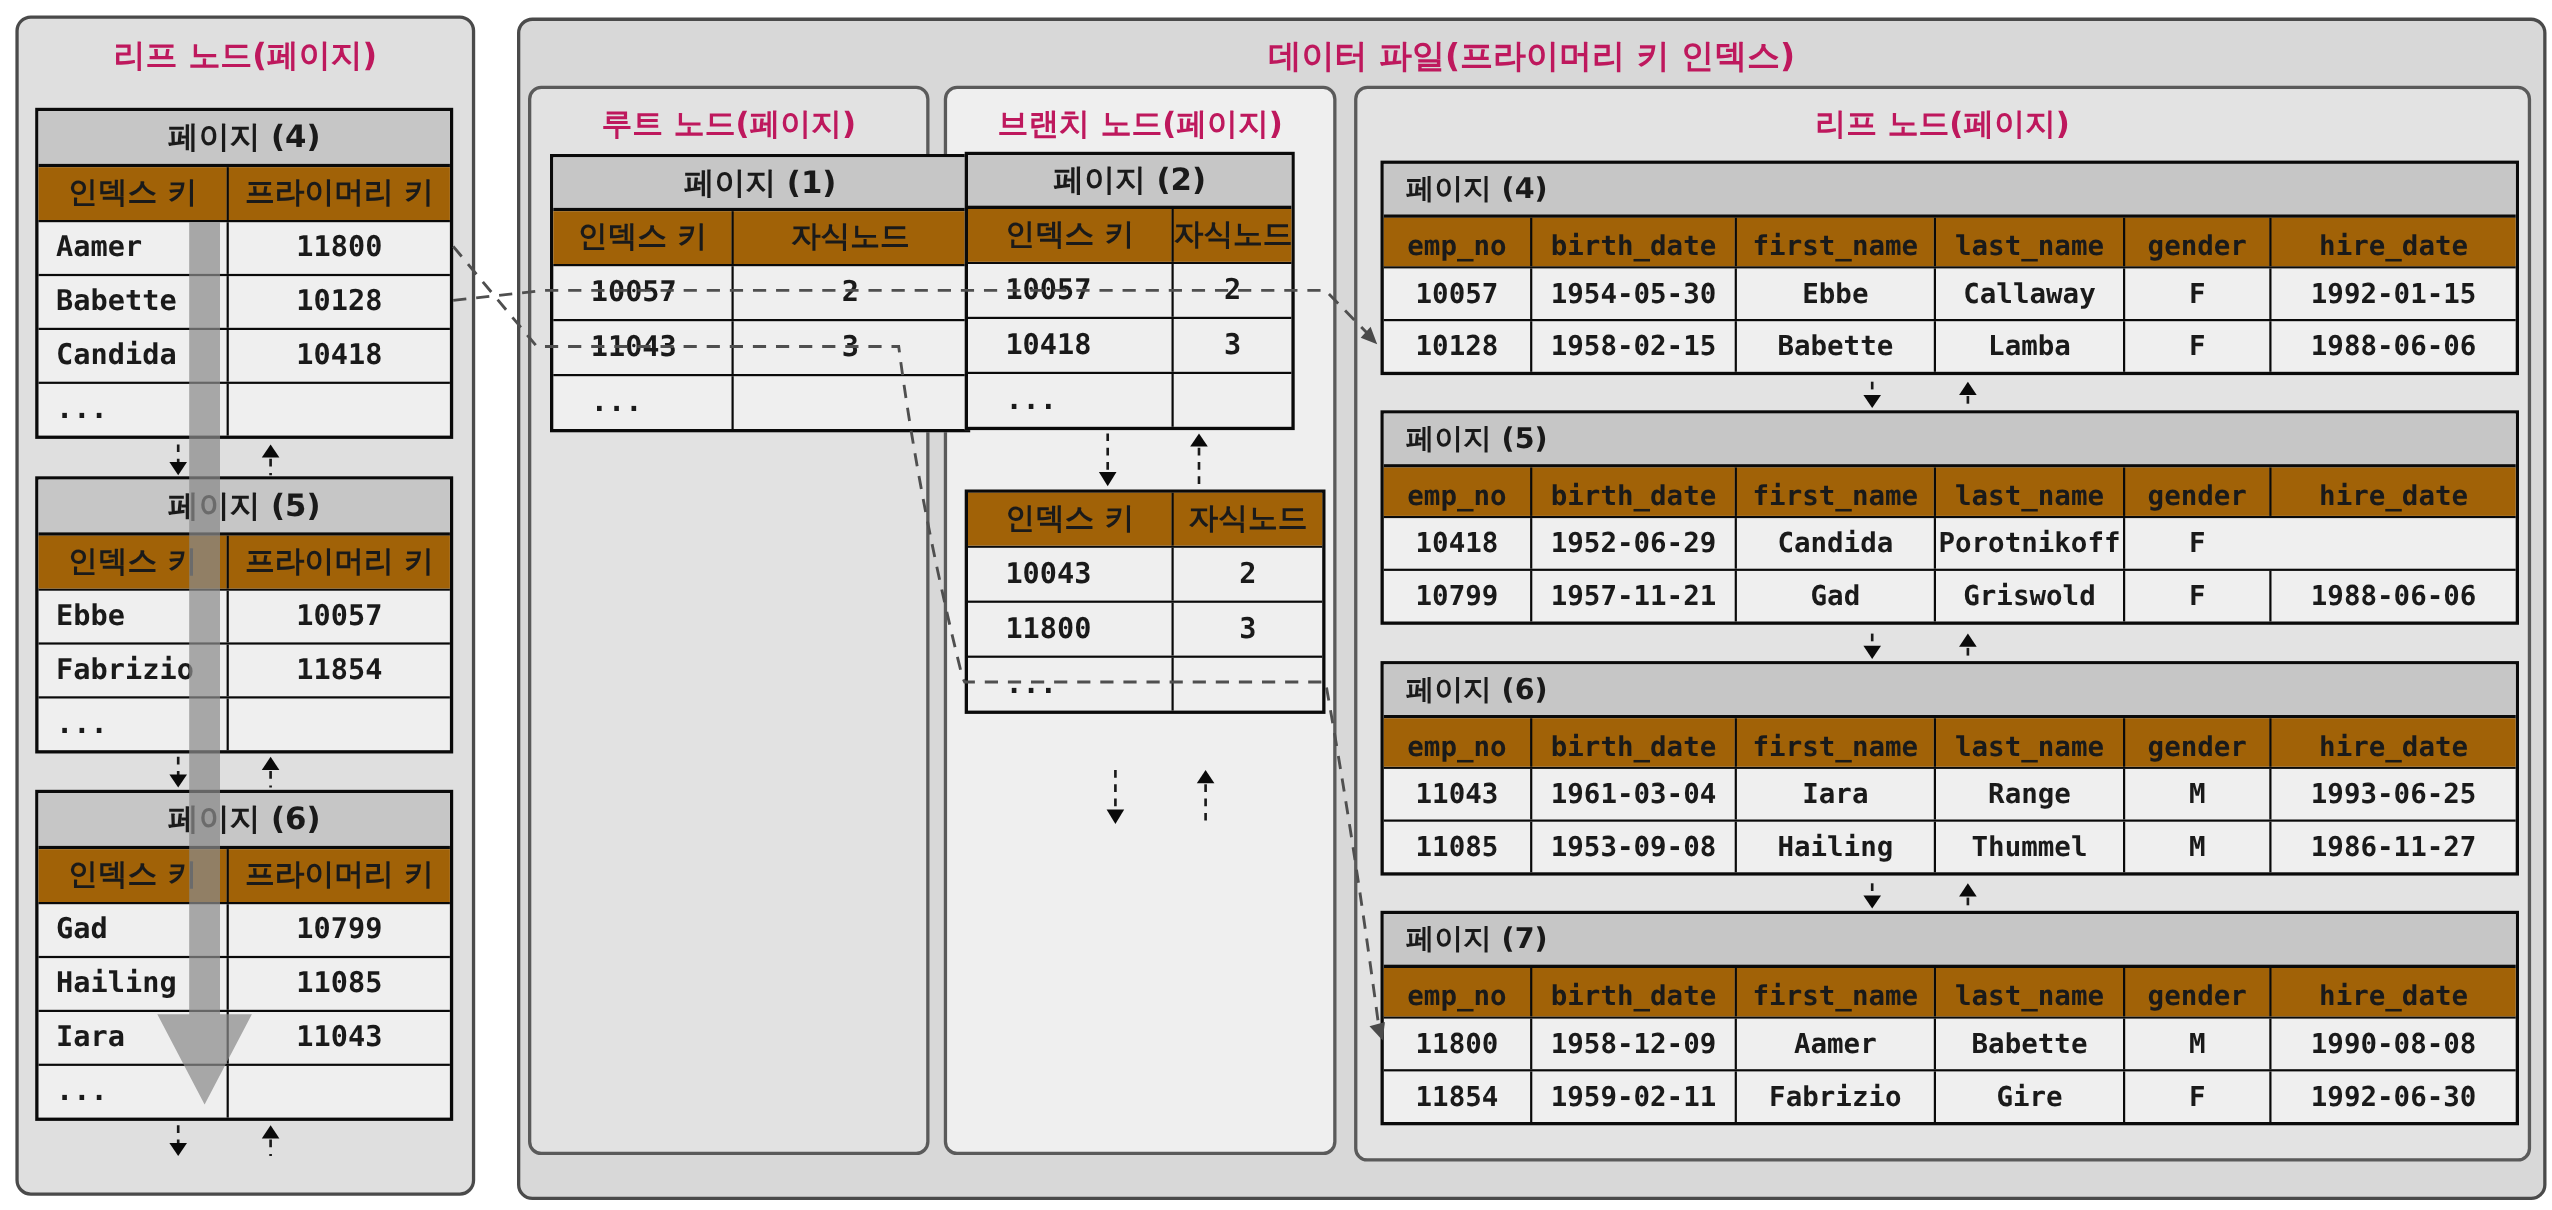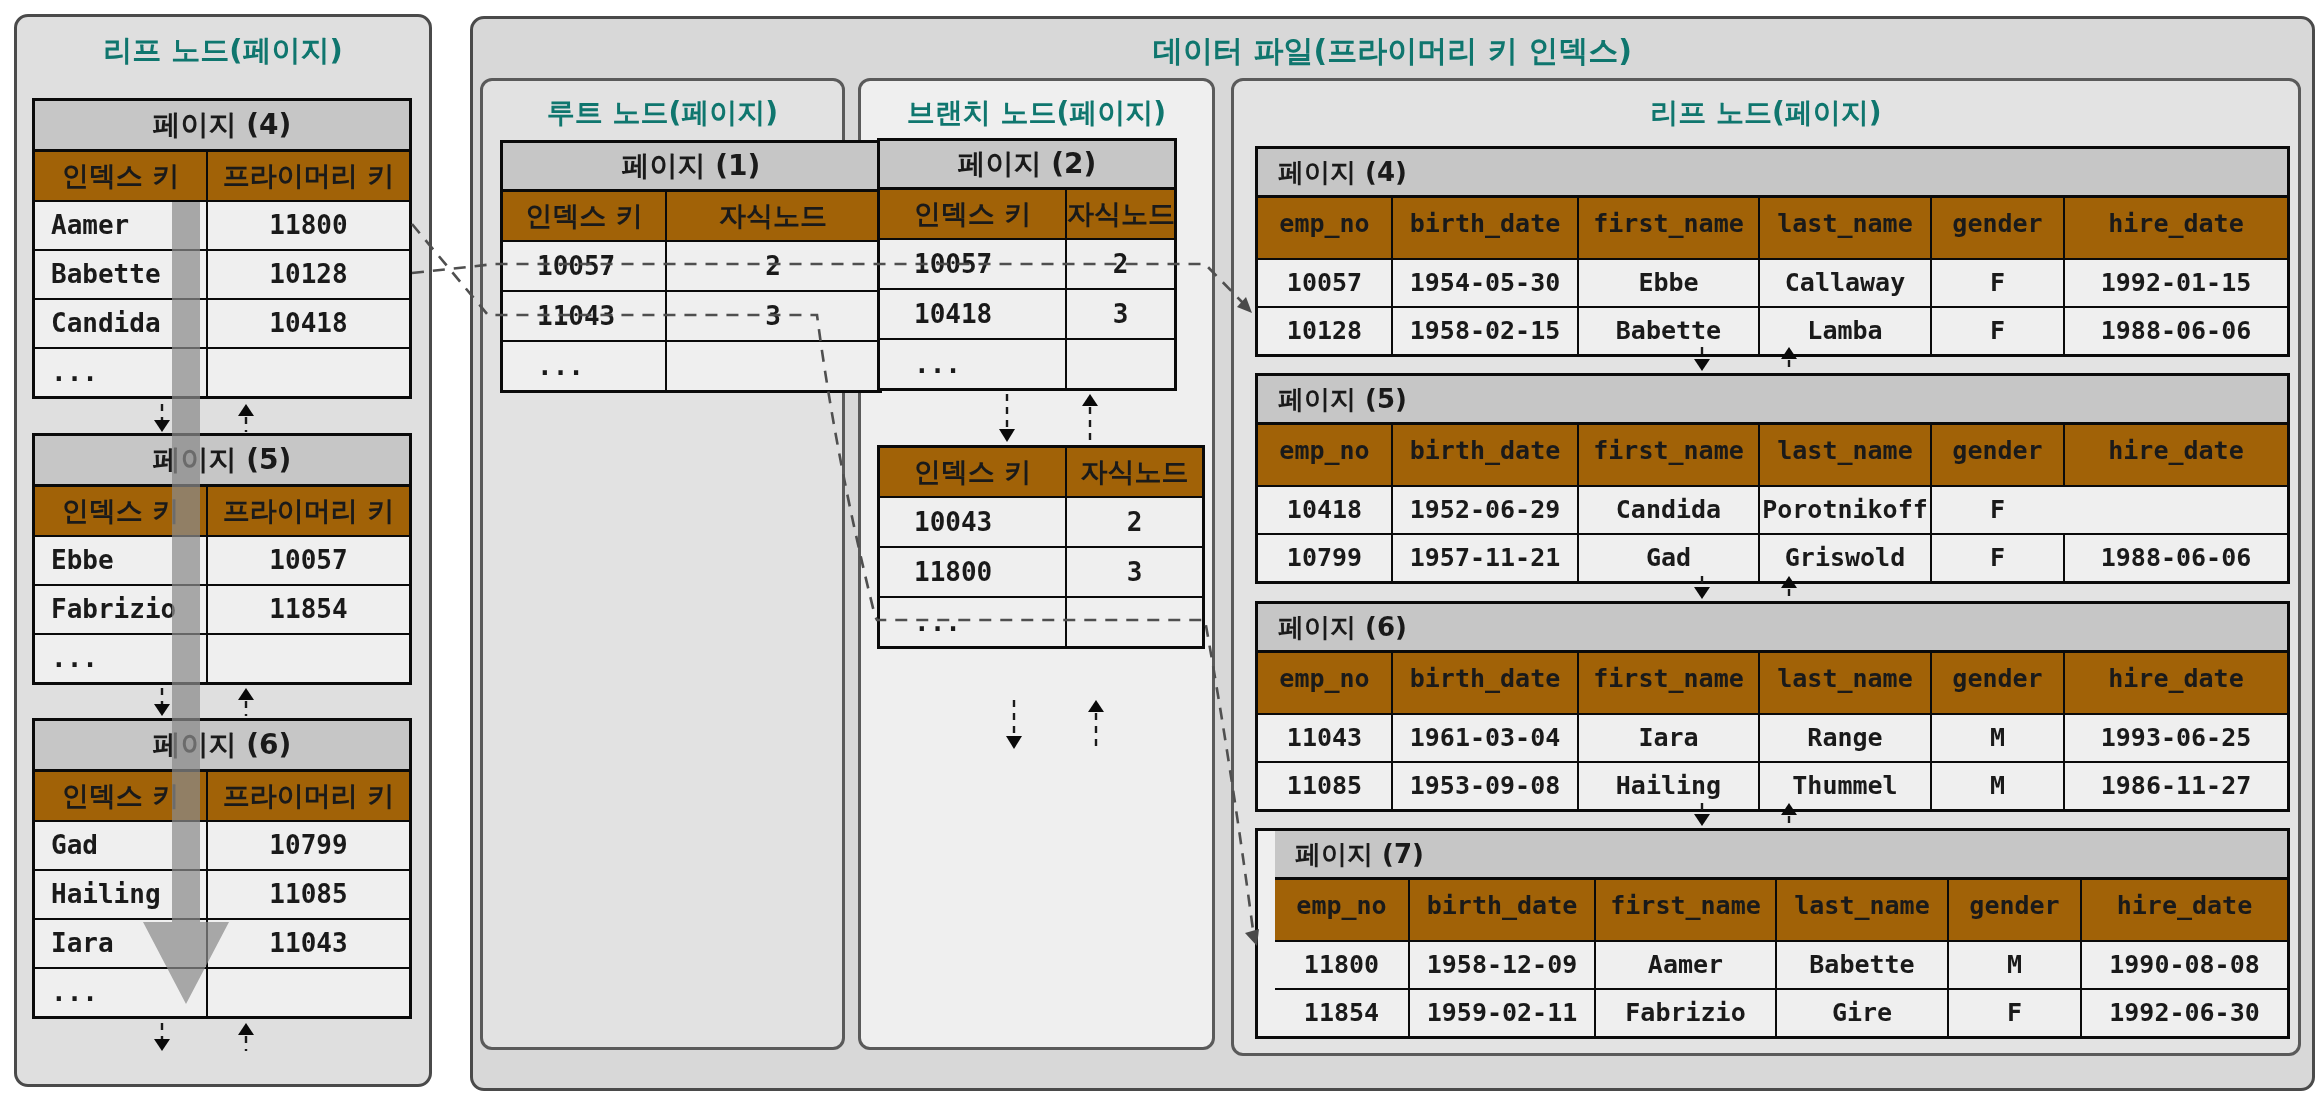--- a/index.html
+++ b/index.html
@@ -5,21 +5,21 @@
   html,body{margin:0;padding:0;background:#ffffff;}
   #stage{position:relative;width:2320px;height:1100px;background:#ffffff;overflow:hidden;
          font-family:"DejaVu Sans","Liberation Sans",sans-serif;color:#1a1a1a;}
   .panel{position:absolute;box-sizing:border-box;border:3px solid #4a4a4a;border-radius:14px;}
   #left-panel{left:14px;top:14px;width:418px;height:1073px;background:#dfdfdf;}
   #outer-panel{left:470px;top:16px;width:1845px;height:1075px;background:#d8d8d8;}
   .inner{border:3px solid #5a5a5a;border-radius:12px;}
   #root-panel{left:480px;top:78px;width:365px;height:972px;background:#e2e2e2;}
   #branch-panel{left:858px;top:78px;width:357px;height:972px;background:#efefef;}
   #leaf-panel{left:1231px;top:78px;width:1070px;height:978px;background:#e3e3e3;}
-  .panel-title{position:absolute;left:0;right:0;text-align:center;font-weight:700;font-size:29px;color:#0f766e;}
+  .panel-title{position:absolute;left:0;right:0;text-align:center;font-weight:700;font-size:29px;color:#be185d;}
   #left-panel .panel-title{top:14px;}
   #outer-panel .panel-title{top:12px;font-size:30px;}
   .inner .panel-title{top:13px;font-size:28px;}
 
   .ko{font-family:"DejaVu Sans","Liberation Sans",sans-serif;font-weight:700;}
   .mono{font-family:"DejaVu Sans Mono","Liberation Mono",monospace;font-weight:700;}
 
   .t{position:absolute;box-sizing:border-box;border:3px solid #0a0a0a;background:#efefef;}
   .tt{background:#c6c6c6;border-bottom:3px solid #0a0a0a;text-align:center;font-size:28px;}
   .tr{display:flex;}
@@ -41,21 +41,21 @@
   .rt .th .td{font-size:27px;}
   .rt .c1{width:162px;flex:none;}
   .bt .c1{width:185px;flex:none;}
   .rt .cf{flex:1;}
 
   .al{text-align:left;padding-left:16px;}
   .al2{text-align:left;padding-left:34px;}
 
   
   .leaf .tt{height:46px;line-height:46px;text-align:left;padding-left:20px;font-size:26px;}
-  .leaf .th .td{height:60px;line-height:52px;font-size:25px;}
+  .leaf .th .td{height:44px;line-height:52px;font-size:25px;}
   .leaf .tr:not(.th) .td{height:46px;line-height:46px;font-size:25px;}
   .leaf .c-0{width:133px;flex:none;}
   .leaf .c-1{width:186px;flex:none;}
   .leaf .c-2{width:181px;flex:none;}
   .leaf .c-3{width:172px;flex:none;}
   .leaf .c-4{width:133px;flex:none;}
   .leaf .c-5{flex:1;}
 
   #overlay{position:absolute;left:0;top:0;pointer-events:none;}
   .dash{stroke:#4f4f4f;stroke-width:2.6;fill:none;stroke-dasharray:12 9;}
@@ -291,21 +291,21 @@
     <div class="tr">
       <div class="td mono c-0">11085</div>
       <div class="td mono c-1">1953-09-08</div>
       <div class="td mono c-2">Hailing</div>
       <div class="td mono c-3">Thummel</div>
       <div class="td mono c-4">M</div>
       <div class="td mono c-5">1986-11-27</div>
     </div>
   </div>
 
-  <div class="t leaf" style="left:1255px;top:828px;width:1035px;padding-left:17px;">
+  <div class="t leaf" style="left:1255px;top:828px;width:1035px;">
     <div class="tt ko">페이지 (7)</div>
     <div class="tr th">
       <div class="td mono c-0">emp_no</div>
       <div class="td mono c-1">birth_date</div>
       <div class="td mono c-2">first_name</div>
       <div class="td mono c-3">last_name</div>
       <div class="td mono c-4">gender</div>
       <div class="td mono c-5">hire_date</div>
     </div>
     <div class="tr">

